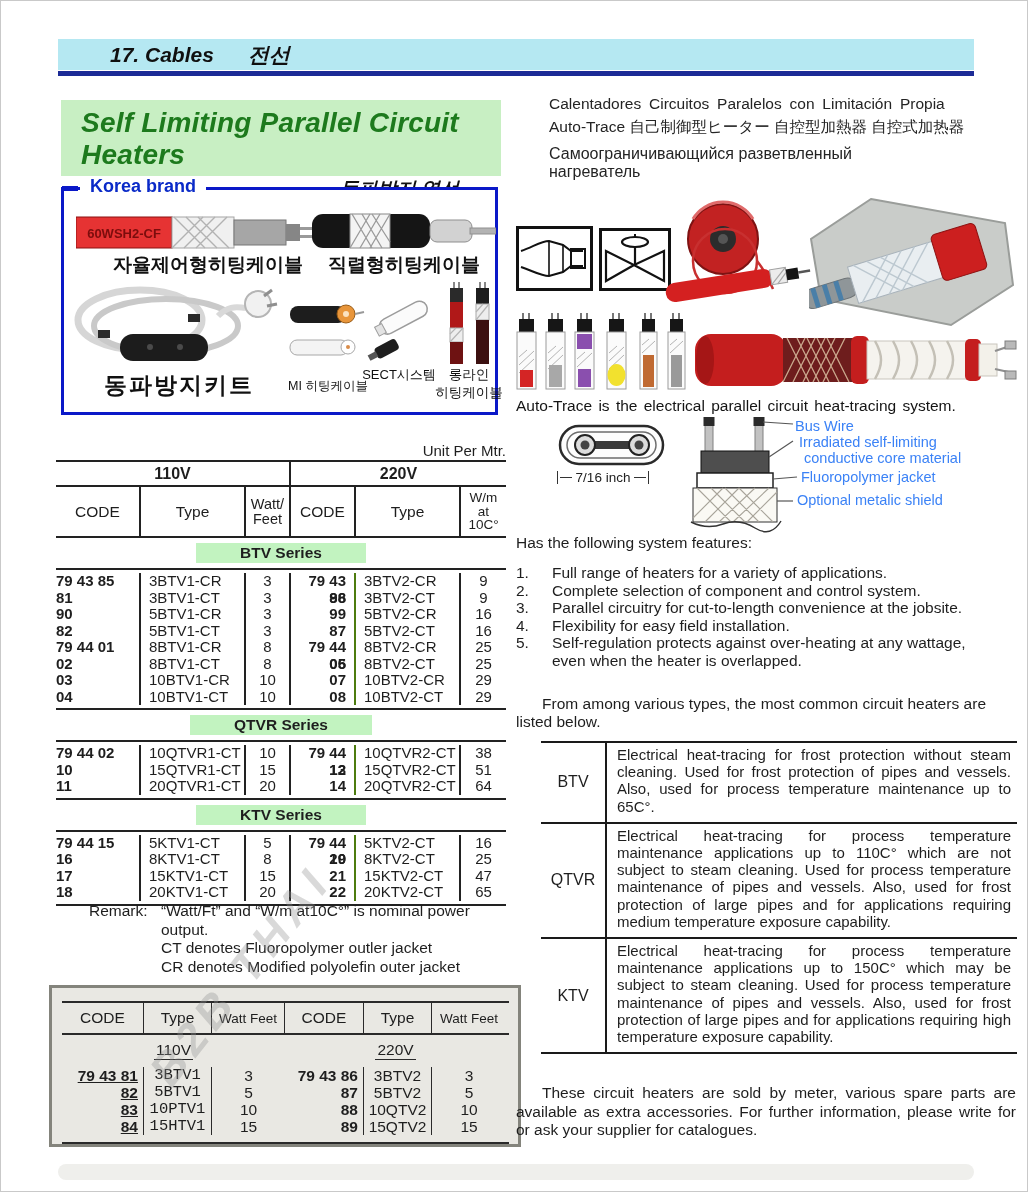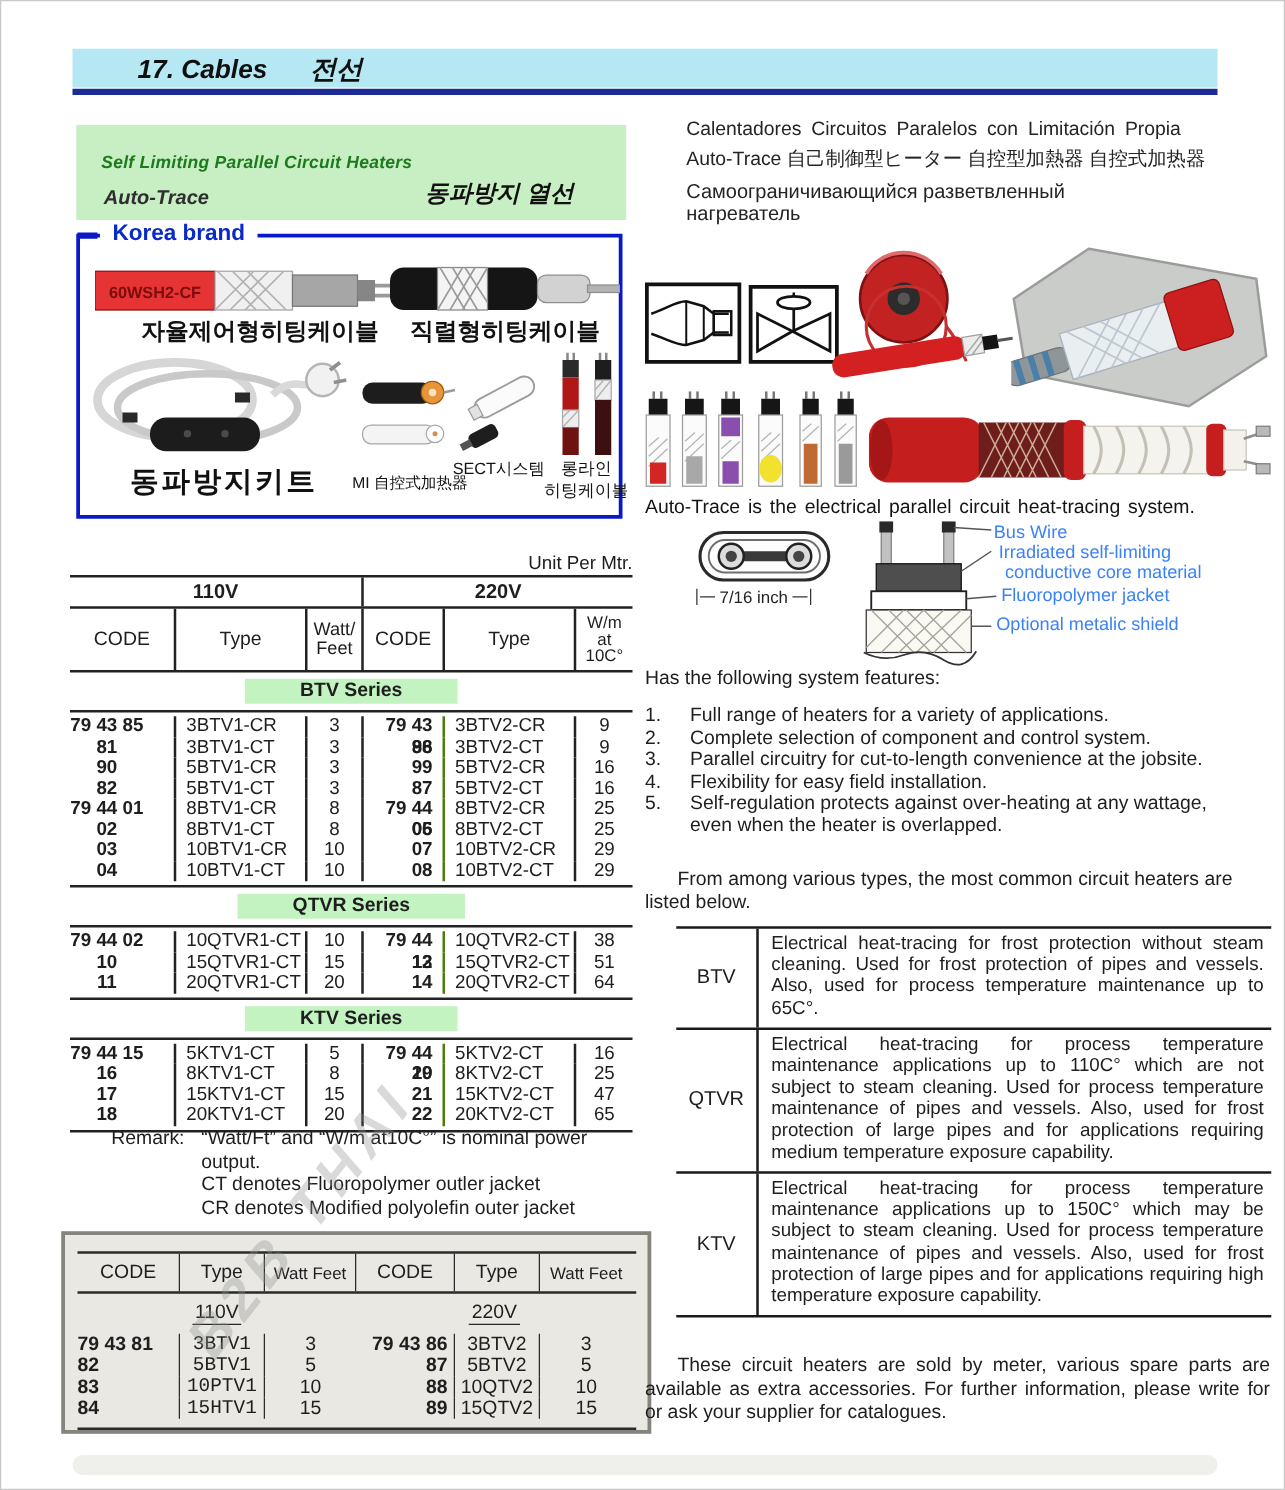--- a/index.html
+++ b/index.html
@@ -11,21 +11,21 @@
     overflow:hidden;
   }
   
   .cyan-bar { position:absolute; left:57px; top:38px; width:916px; height:31px; background:#b5e8f2; }
   .cyan-bar .t { position:absolute; left:52px; top:2px; font-size:21px; font-weight:bold; font-style:italic; color:#101010; }
   .cyan-bar .t .ko { margin-left:34px; }
   .navy-line { position:absolute; left:57px; top:70px; width:916px; height:5px; background:#1c2b96; }
 
   
   .title-box { position:absolute; left:60px; top:99px; width:440px; height:76px; background:#c8efc3; }
-  .title-box .main { margin:21px 0 0 20px; font-size:14px; font-weight:bold; font-style:italic; color:#1d7a1d; letter-spacing:0.2px; }
+  .title-box .main { margin:7px 0 0 20px; font-size:28px; font-weight:bold; font-style:italic; color:#1d7a1d; letter-spacing:0.2px; }
   .title-box .sub { display:flex; justify-content:space-between; margin:5px 42px 0 22px; align-items:flex-end; }
   .title-box .sub .l { font-size:16px; font-weight:bold; font-style:italic; color:#2e2e2e; }
   .title-box .sub .r { font-size:19px; font-weight:bold; font-style:italic; color:#111; }
 
   
   .intl { position:absolute; left:548px; top:94px; width:466px; color:#242424; }
   .intl .l1 { font-size:15.5px; word-spacing:3.5px; }
   .intl .l2 { font-size:15.5px; margin-top:4px; }
   .intl .l3 { font-size:16px; margin-top:7px; }
   .intl .l4 { font-size:16px; }
@@ -54,21 +54,21 @@
   .pt-group div:first-child { border-right:2px solid #222; }
   .pt-head { display:grid; grid-template-columns:85px 105px 45px 65px 105px 45px; border-bottom:2px solid #222; height:51px; }
   .pt-head .hc { display:flex; align-items:center; justify-content:center; font-size:15.5px; text-align:center; white-space:pre-line; }
   .pt-head .hc:nth-child(-n+5) { border-right:2px solid #222; }
   .pt-head .hc:nth-child(3) { font-size:14.5px; line-height:15px; }
   .pt-head .hc:nth-child(6) { font-size:13.5px; line-height:13.5px; }
   .pt-band { height:24px; margin:3px 0; display:flex; align-items:center; justify-content:center; }
   .pt-band span { background:#c2f3c0; font-size:15.5px; font-weight:bold; padding:1px 44px; }
   .pt-rows { display:grid; grid-template-columns:85px 105px 45px 65px 105px 45px; border-top:2px solid #222; border-bottom:2px solid #222; padding:3px 0; }
   .pt-rows .cell { font-size:15px; line-height:16.5px; height:16.5px; }
-  .pt-rows .c0 { font-weight:bold; text-align:center; padding-right:24px; border-right:2px solid #222; }
+  .pt-rows .c0 { font-weight:bold; text-align:left; padding-right:24px; border-right:2px solid #222; }
   .pt-rows .c1 { padding-left:8px; border-right:2px solid #222; }
   .pt-rows .c2 { text-align:center; border-right:2px solid #222; }
   .pt-rows .c3 { font-weight:bold; text-align:right; padding-right:8px; border-right:2px solid #4d7c0f; }
   .pt-rows .c4 { padding-left:8px; border-right:2px solid #222; }
   .pt-rows .c5 { text-align:center; }
 
   
   .remark { position:absolute; left:88px; top:901px; width:424px; display:flex; font-size:15.5px; line-height:18.5px; }
   .remark .lab { width:72px; flex:none; }
   .remark .body { width:352px; }
@@ -76,21 +76,21 @@
   
   .btable { position:absolute; left:48px; top:984px; width:472px; height:162px; background:#e9e8e3; border:3px solid #84847c; padding:13px 9px 0 10px; }
   .bt-head { display:grid; grid-template-columns:82px 68px 73px 79px 68px 74px; border-top:2px solid #2a2a2a; border-bottom:2px solid #2a2a2a; height:34px; }
   .bt-head .hc { display:flex; align-items:center; justify-content:center; font-size:15.5px; }
   .bt-head .hc:nth-child(-n+5) { border-right:1.5px solid #2a2a2a; }
   .bt-head .hc:nth-child(3), .bt-head .hc:nth-child(6) { font-size:13.5px; }
   .bt-groups { display:grid; grid-template-columns:223px 221px; height:31px; align-items:center; text-align:center; }
   .bt-groups span { display:inline-block; font-size:15.5px; border-bottom:1.5px solid #2a2a2a; padding:0 2px; }
   .bt-rows { display:grid; grid-template-columns:82px 68px 73px 79px 68px 74px; border-bottom:2px solid #2a2a2a; padding:1px 0 7px; }
   .bt-rows .cell { font-size:15.5px; line-height:17px; height:17px; }
-  .bt-rows .c0 { font-weight:bold; padding-right:5px; border-right:1.5px solid #2a2a2a; }
+  .bt-rows .c0 { font-weight:bold; text-align:right; padding-right:5px; border-right:1.5px solid #2a2a2a;text-decoration:underline; }
   .bt-rows .c1 { text-align:center; border-right:1.5px solid #2a2a2a;font-family:Liberation Mono, monospace; }
   .bt-rows .c2 { text-align:center; }
   .bt-rows .c3 { font-weight:bold; text-align:right; padding-right:5px; border-right:1.5px solid #2a2a2a; }
   .bt-rows .c4 { text-align:center; border-right:1.5px solid #2a2a2a; }
   .bt-rows .c5 { text-align:center; }
 
   
   .xsection { position:absolute; left:556px; top:420px; }
   .dim { position:absolute; left:556px; top:468px; width:92px; height:16px; display:flex; align-items:center; font-size:13.5px; color:#222; }
   .dim .tick { width:0; height:13px; border-left:1.5px solid #333; }
@@ -197,21 +197,21 @@
       <svg width="82" height="76" viewBox="0 0 82 76">
         <rect x="4" y="8" width="56" height="17" rx="8" fill="#1d1d1d"></rect>
         <circle cx="60" cy="16" r="9" fill="#e8953a" stroke="#9a5c16"></circle>
         <circle cx="60" cy="16" r="3" fill="#fbe2c0"></circle>
         <line x1="69" y1="16" x2="78" y2="14" stroke="#999" stroke-width="2"></line>
         <rect x="4" y="42" width="58" height="15" rx="7" fill="#f4f4f4" stroke="#a8a8a8"></rect>
         <circle cx="62" cy="49" r="7" fill="#ffffff" stroke="#a8a8a8"></circle>
         <circle cx="62" cy="49" r="2" fill="#d98c4a"></circle>
       </svg>
     </div>
-    <div class="k-cap cap-sm" style="left:216px; top:188px; width:96px;">MI 自控式加热器</div>
+    <div class="k-cap cap-sm" style="left:216px; top:188px; width:96px;">MI 히팅케이블</div>
 
     <div class="k-abs" style="left:300px; top:100px;">
       <svg width="70" height="74" viewBox="0 0 70 74">
         <g transform="rotate(-28 35 30)">
           <rect x="14" y="22" width="52" height="16" rx="8" fill="#fbfbfb" stroke="#9c9c9c" stroke-width="1.5"></rect>
           <rect x="10" y="25" width="8" height="10" fill="#e3e3e3" stroke="#9c9c9c"></rect>
         </g>
         <g transform="rotate(-28 28 56)">
           <rect x="10" y="50" width="24" height="12" rx="4" fill="#1e1e1e"></rect>
           <rect x="2" y="53" width="9" height="6" fill="#555"></rect>

